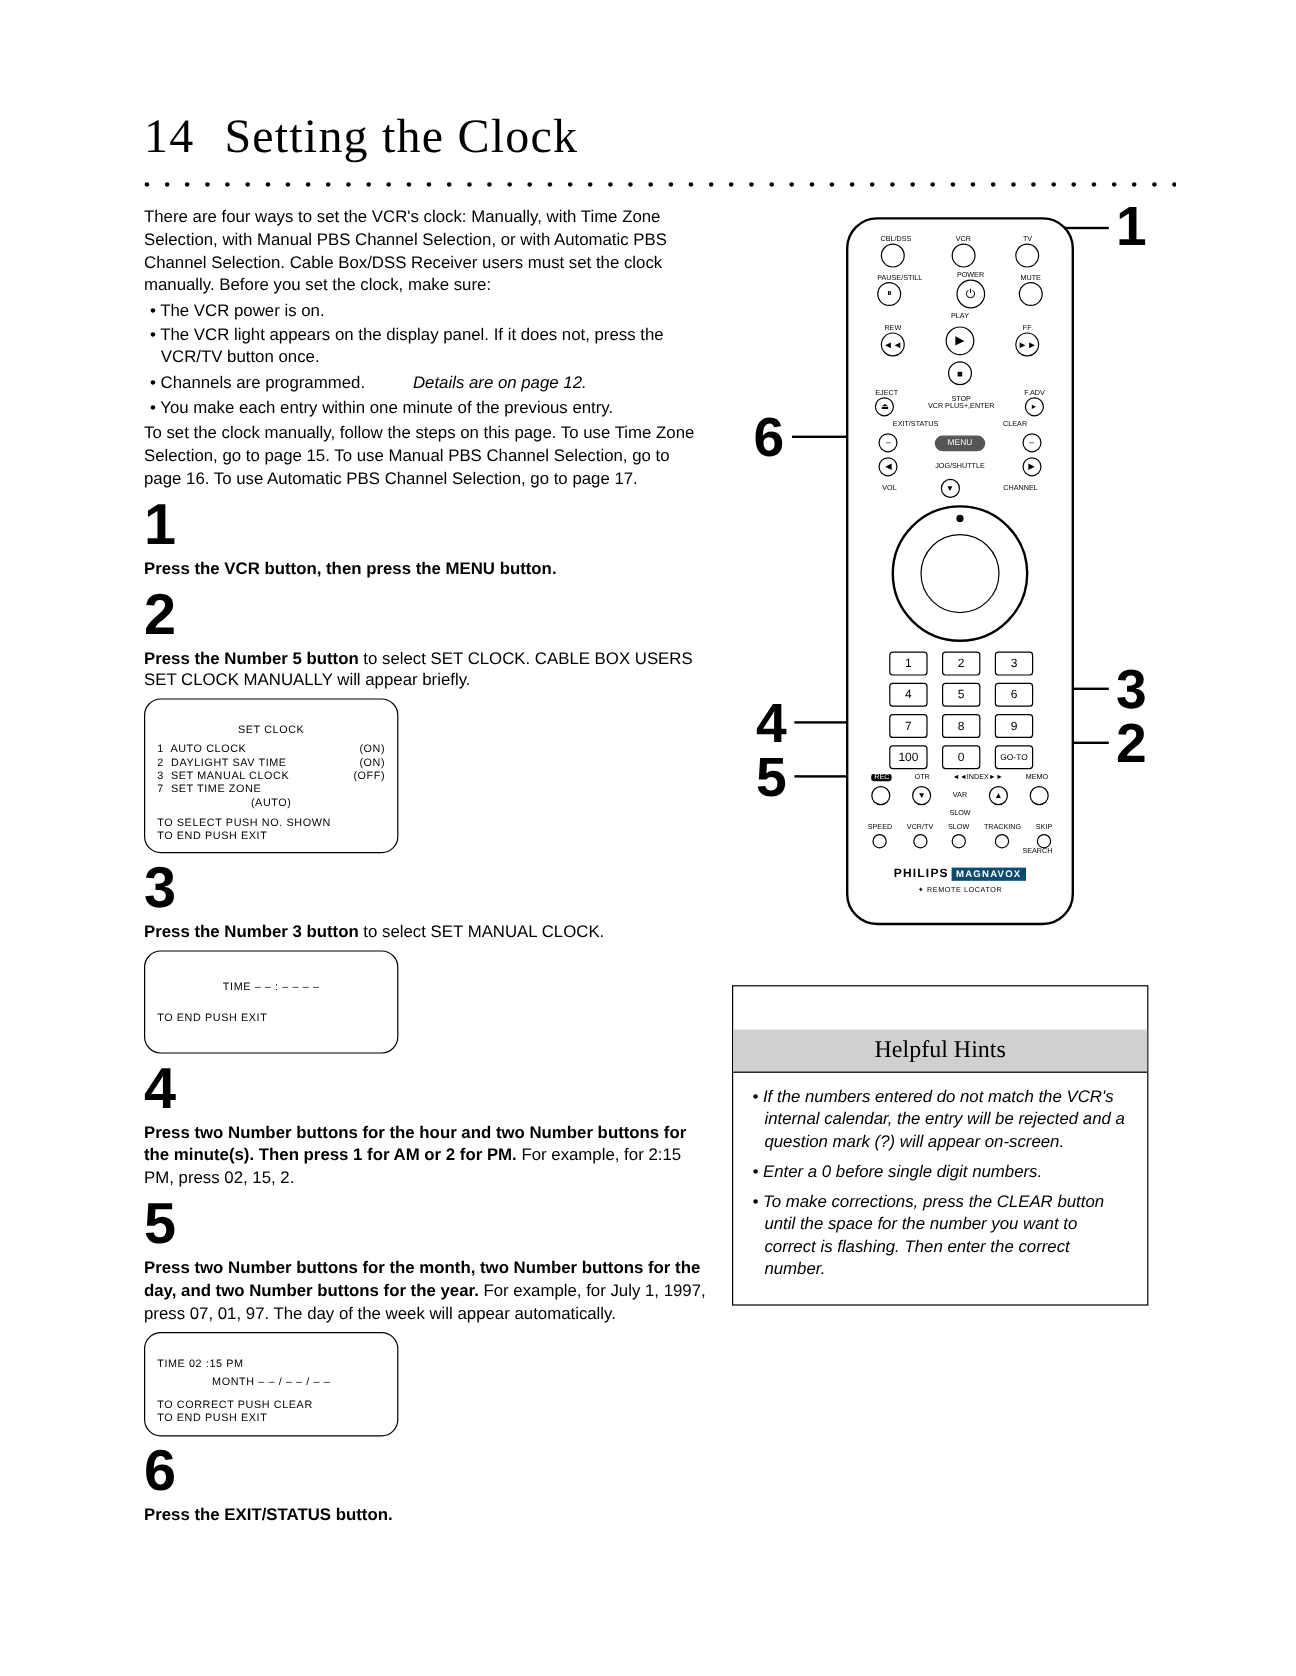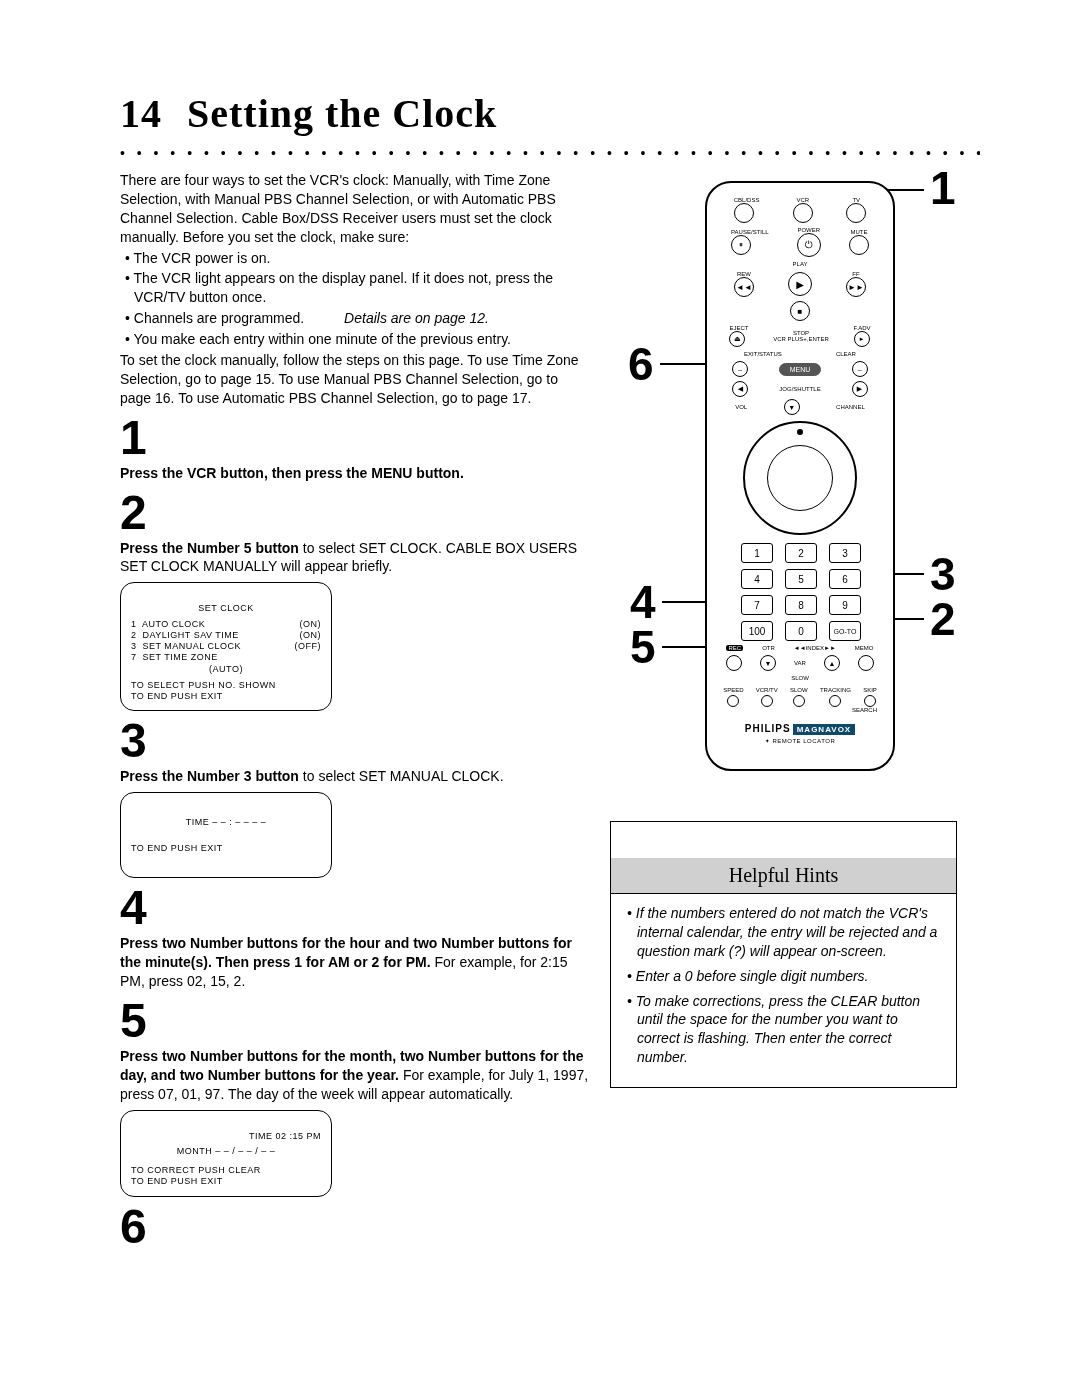--- a/index.html
+++ b/index.html
@@ -12,21 +12,21 @@
   .page {
     width: 1080px;
     height: 1397px;
     position: relative;
     box-sizing: border-box;
     padding: 90px 100px 60px 120px;
   }
   .title-row {
     font-family: Georgia, 'Times New Roman', serif;
     font-size: 40px;
-    font-weight: 700;
+    font-weight: 400;
     letter-spacing: 1px;
     margin-bottom: 8px;
   }
   .title-row .pagenum {
     font-size: 40px;
     margin-right: 14px;
   }
   .dots {
     letter-spacing: 4px;
     font-size: 14px;
@@ -273,27 +273,28 @@
         <div>TO END PUSH EXIT</div>
       </div>
 
       <div class="stepnum">4</div>
       <div class="step-text"><b>Press two Number buttons for the hour and two Number buttons for the minute(s). Then press 1 for AM or 2 for PM.</b><span> For example, for 2:15 PM, press 02, 15, 2.</span></div>
 
       <div class="stepnum">5</div>
       <div class="step-text"><b>Press two Number buttons for the month, two Number buttons for the day, and two Number buttons for the year.</b><span> For example, for July 1, 1997, press 07, 01, 97. The day of the week will appear automatically.</span></div>
 
       <div class="osd-box">
-        <div style="text-align:right">TIME  02 :15 PM</div>
+        <div style="text-align:left">TIME  02 :15 PM</div>
         <div style="text-align:center;margin:4px 0 8px">MONTH   – – / – – / – –</div>
         <div>TO CORRECT PUSH CLEAR</div>
         <div>TO END PUSH EXIT</div>
       </div>
 
       <div class="stepnum">6</div>
+      <div class="step-text"><b>Press the EXIT/STATUS button.</b></div>
     </div>
 
     <div class="right-col">
       <div class="remote-wrap">
 
         <div class="callout" style="left:320px; top:-6px">
           <span>1</span>
           <span class="line-h" style="right:32px;top:24px;width:110px"></span>
         </div>
         <div class="callout" style="left:18px; top:170px">

